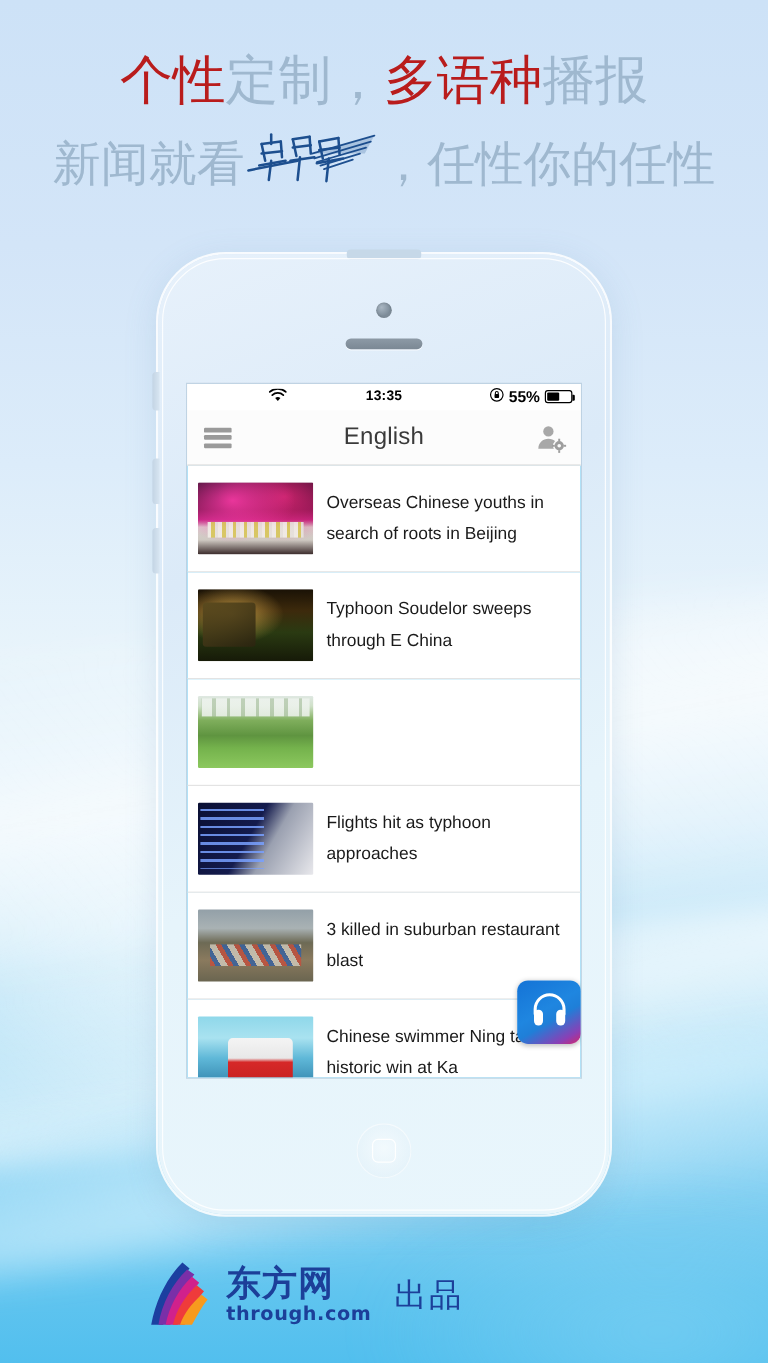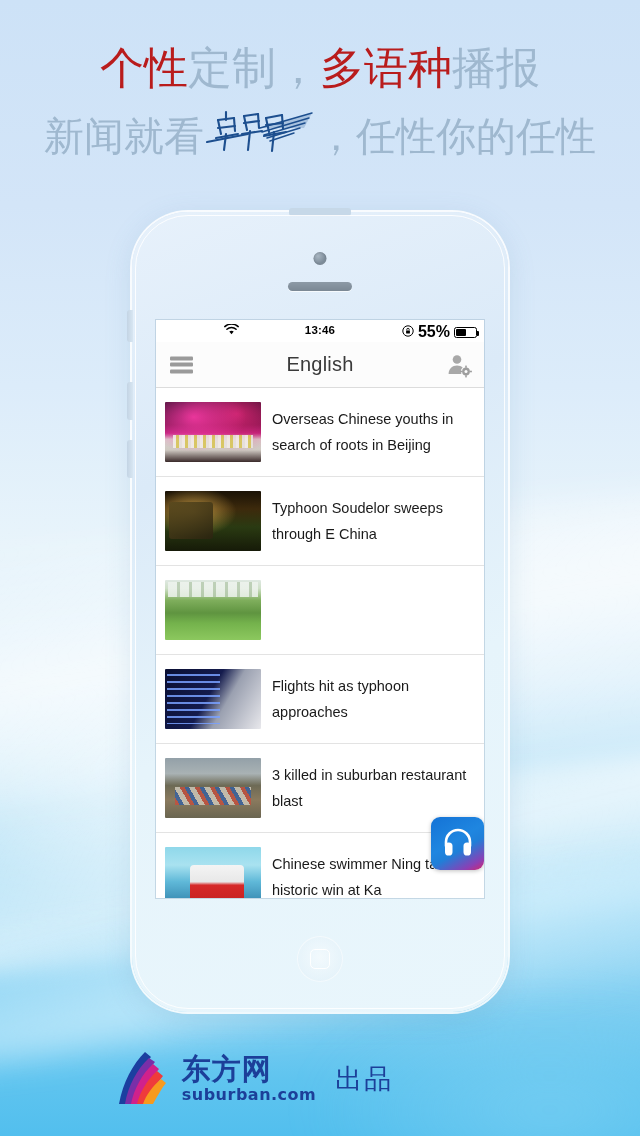--- a/index.html
+++ b/index.html
@@ -153,21 +153,21 @@
     height:22px; background:#fff;
     display:flex; align-items:center;
     position:relative;
     font-size:11px; color:#000;
     font-weight:bold;
   }
   .sb-wifi { position:absolute; left:68px; top:4px; }
   .sb-time { position:absolute; left:0; width:100%; text-align:center; top:4px;
              font-size:11.5px; letter-spacing:.2px; }
   .sb-right { position:absolute; right:7px; top:3px; display:flex; align-items:center; gap:4px; }
-  .sb-pct { font-size:16px; font-weight:bold; }
+  .sb-pct { font-size:13px; font-weight:bold; }
   .battery {
     width:23px; height:11px; border:1px solid #000; border-radius:2.5px;
     position:relative; display:flex; align-items:center; padding:1px;
   }
   .battery::after {
     content:""; position:absolute; right:-3px; top:3px;
     width:2px; height:5px; background:#000; border-radius:0 1px 1px 0;
   }
   .battery-fill { height:100%; background:#000; border-radius:1px; width:55%; }
 
@@ -353,21 +353,21 @@
   <div class="screen">
 
     <div class="statusbar">
       <span class="sb-wifi">
         <svg width="15" height="11" viewBox="0 0 15 11">
           <path d="M7.5 10.2 L5.3 7.6 a3.6 3.6 0 0 1 4.4 0 Z" fill="#000"></path>
           <path d="M2.9 5.2 a6.8 6.8 0 0 1 9.2 0" stroke="#000" stroke-width="1.5" fill="none" stroke-linecap="round"></path>
           <path d="M0.8 2.6 a10.2 10.2 0 0 1 13.4 0" stroke="#000" stroke-width="1.5" fill="none" stroke-linecap="round"></path>
         </svg>
       </span>
-      <span class="sb-time">13:46</span>
+      <span class="sb-time">13:35</span>
       <span class="sb-right">
         <span>
           <svg width="12" height="12" viewBox="0 0 12 12">
             <circle cx="6" cy="6" r="5.2" fill="none" stroke="#000" stroke-width="1"></circle>
             <rect x="4.1" y="5.4" width="3.8" height="3.2" rx=".6" fill="#000"></rect>
             <path d="M4.8 5.4 V4.5 a1.2 1.2 0 0 1 2.4 0 V5.4" fill="none" stroke="#000" stroke-width=".9"></path>
           </svg>
         </span>
         <span class="sb-pct">55%</span>
         <span class="battery">
@@ -448,16 +448,16 @@
     <svg viewBox="0 0 54 58" width="54" height="58">
       <path d="M30 2 C18 14 8 32 4 54 L14 54 C18 34 26 18 36 7 Z" fill="#1b3fa0"></path>
       <path d="M34 8 C22 19 13 36 10 54 L20 54 C24 37 31 22 40 12 Z" fill="#7a2fa8"></path>
       <path d="M38 14 C27 24 19 39 16 54 L26 54 C30 41 36 28 44 19 Z" fill="#d0218c"></path>
       <path d="M42 21 C32 30 25 42 22 54 L32 54 C36 44 41 34 48 26 Z" fill="#ef3b3b"></path>
       <path d="M46 29 C38 36 31 45 28 54 L38 54 C42 47 46 39 51 33 Z" fill="#f79a1e"></path>
     </svg>
   </span>
   <span class="brand">
     <span class="brand-cn">东方网</span>
-    <span class="brand-en">suburban.com</span>
+    <span class="brand-en">through.com</span>
   </span>
   <span class="produced">出品</span>
 </div>
 
 </body></html>

